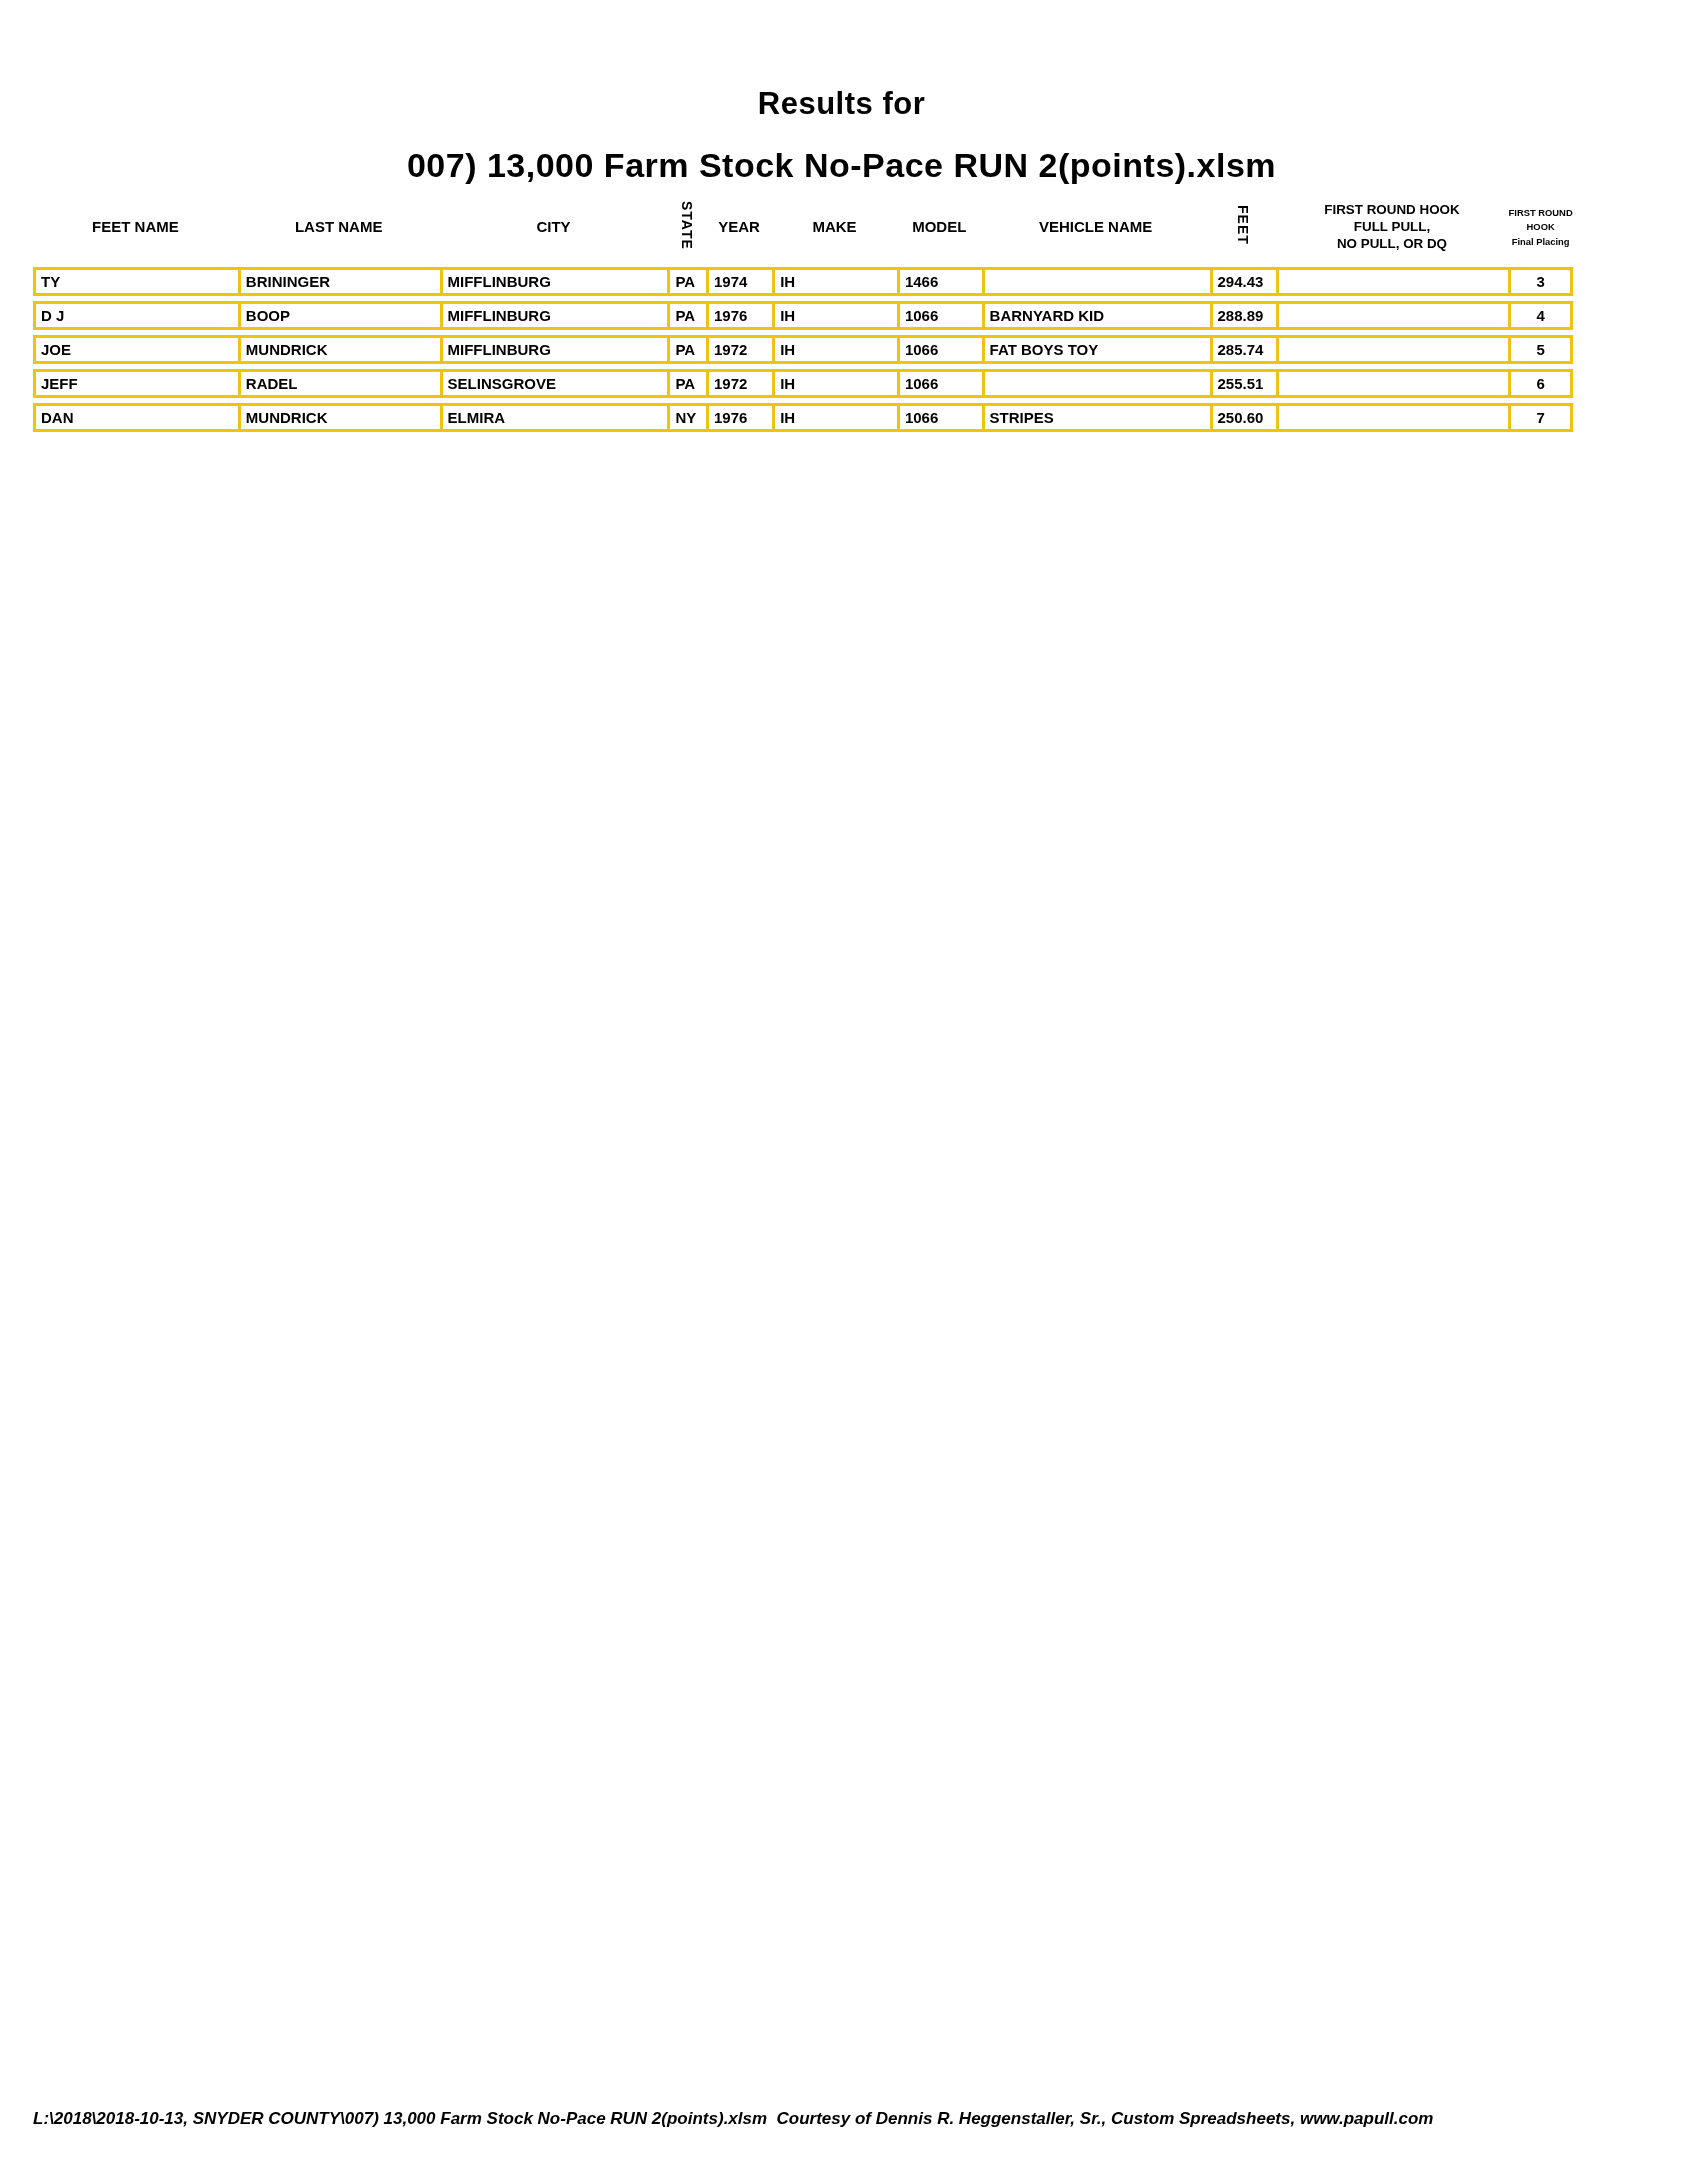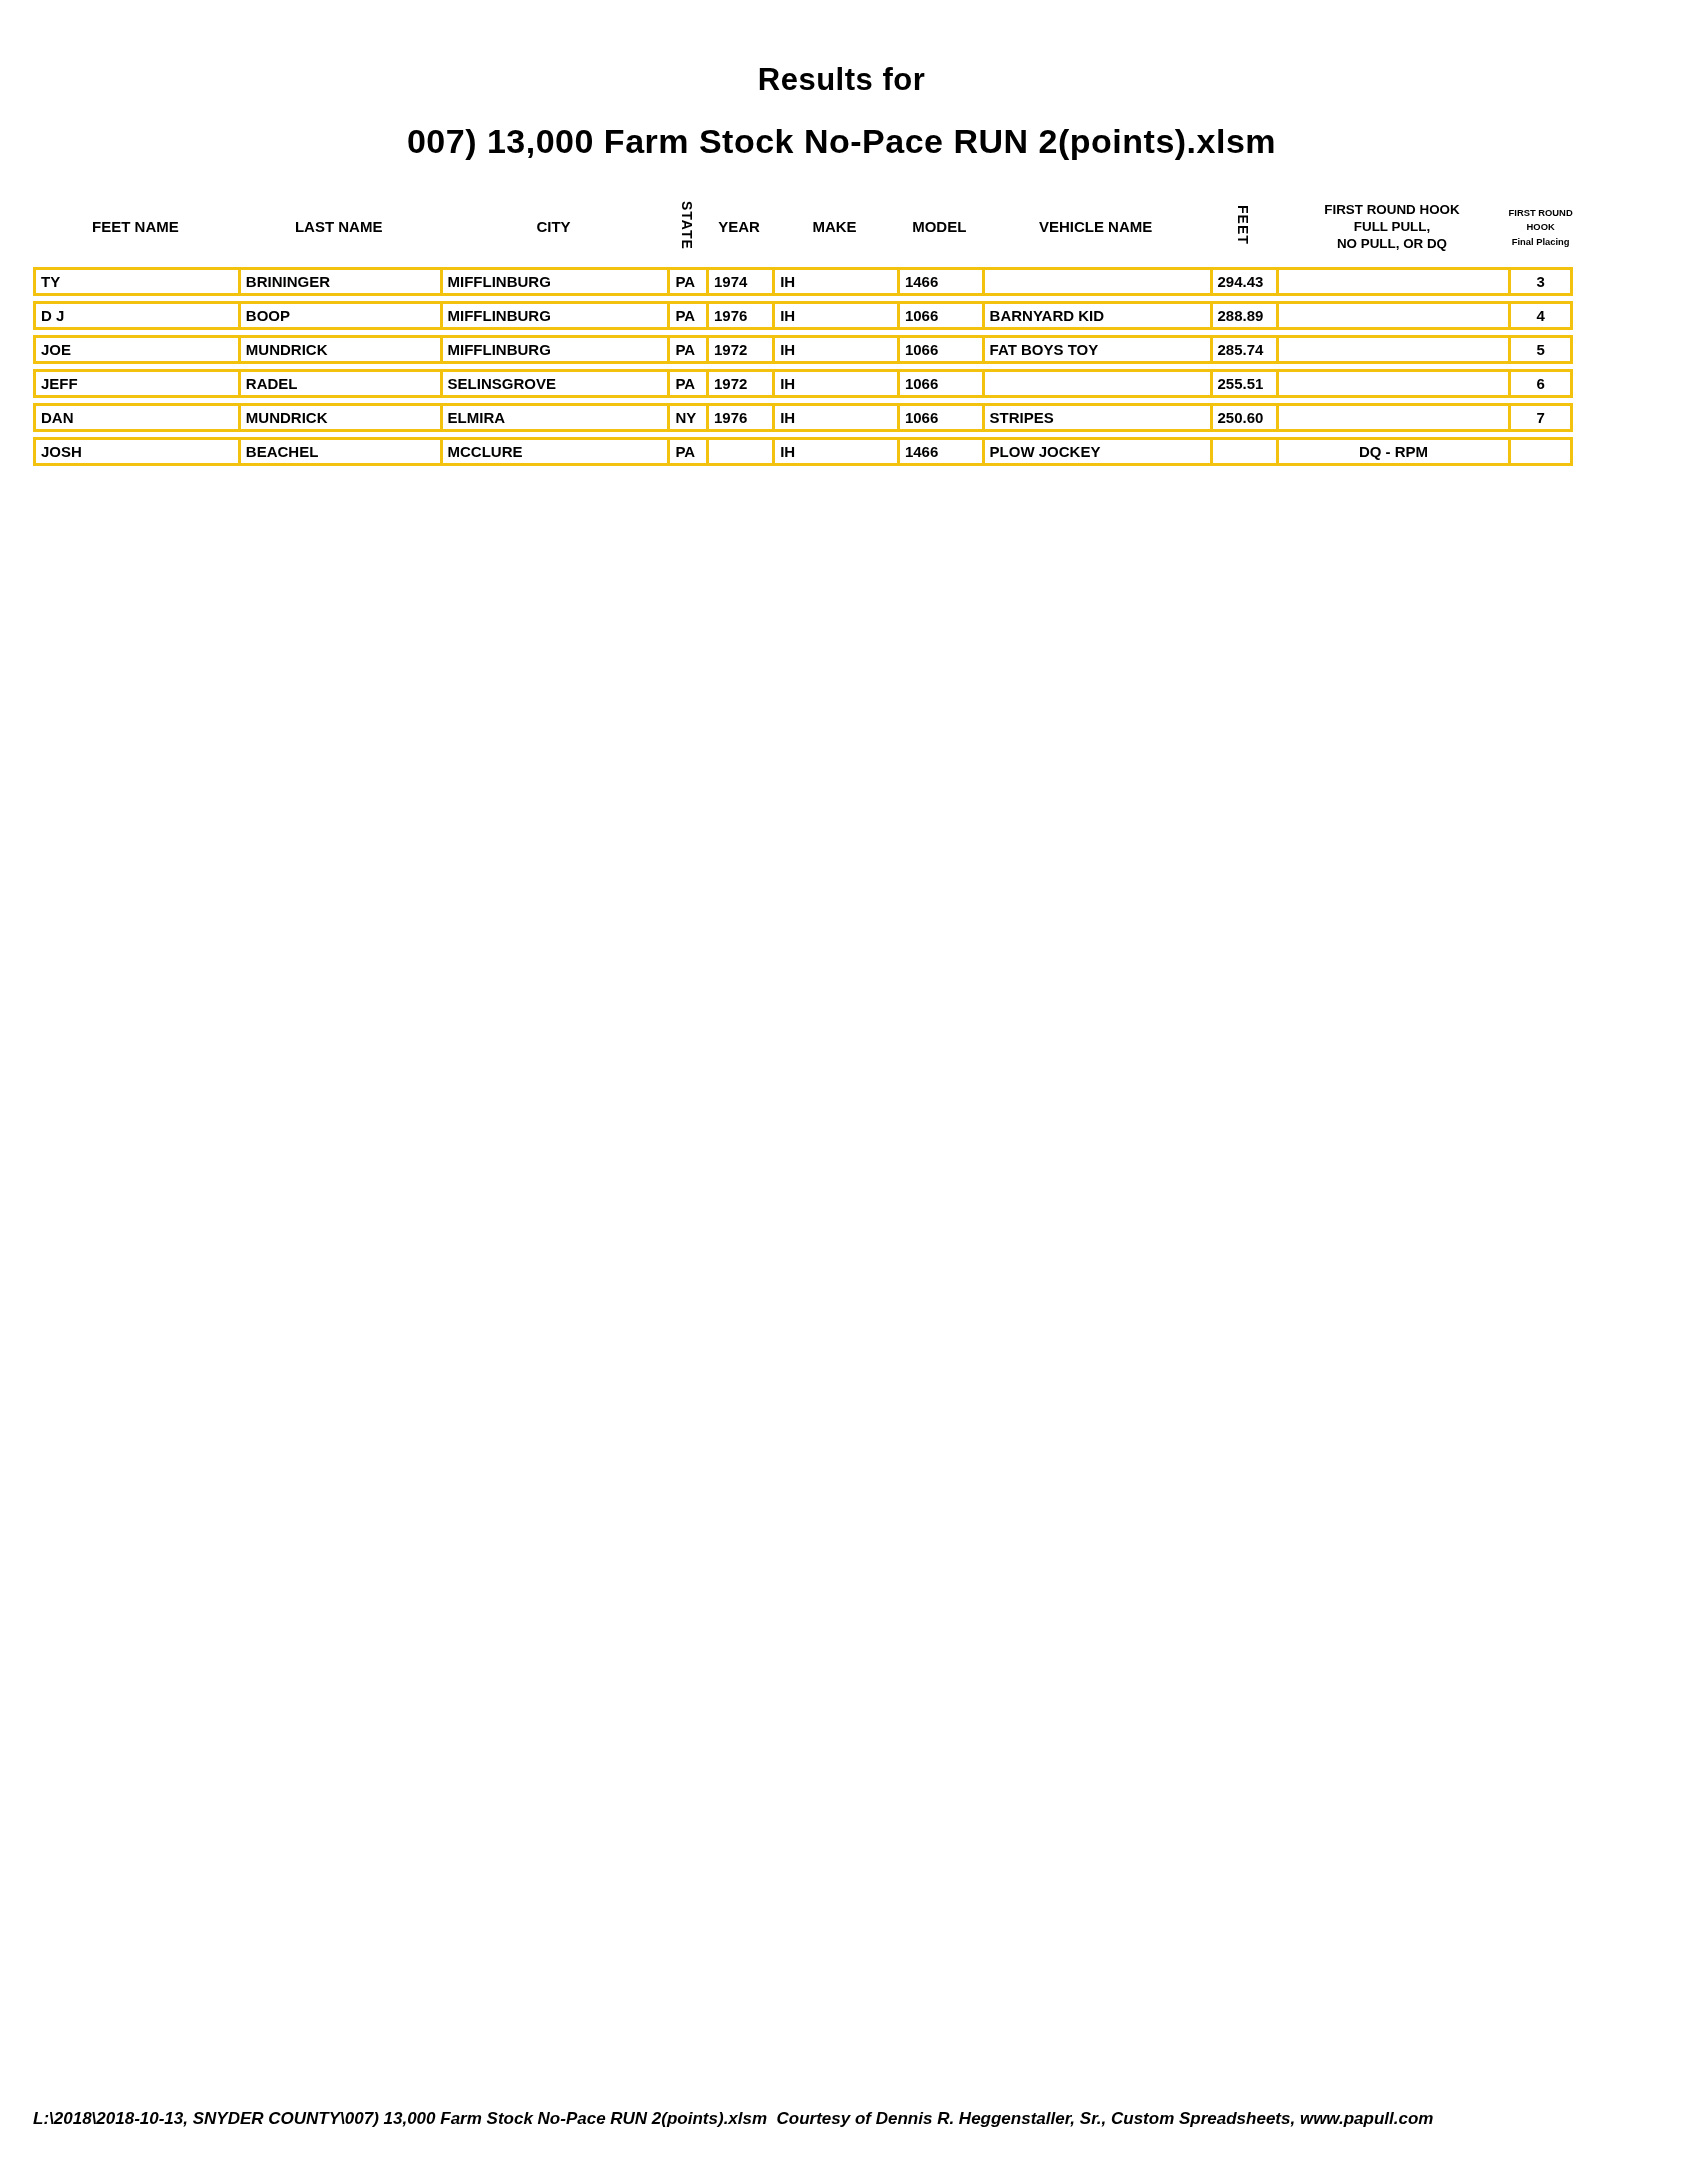--- a/index.html
+++ b/index.html
@@ -10,21 +10,21 @@
   }
   .sheet {
     position: relative;
     width: 1683px;
     height: 2178px;
     background: #ffffff;
     overflow: hidden;
   }
   .titles {
     text-align: center;
-    padding-top: 62px;
+    padding-top: 86px;
   }
   .title-line1 {
     font-size: 31px;
     font-weight: bold;
     letter-spacing: 0.5px;
   }
   .title-line2 {
     font-size: 34px;
     font-weight: bold;
     margin-top: 24px;
@@ -182,33 +182,20 @@
       <td>ELMIRA</td>
       <td>NY</td>
       <td>1976</td>
       <td>IH</td>
       <td>1066</td>
       <td>STRIPES</td>
       <td>250.60</td>
       <td class="center"></td>
       <td class="center">7</td>
     </tr>
-        <tr>
-      <td>JOSH</td>
-      <td>BEACHEL</td>
-      <td>MCCLURE</td>
-      <td>PA</td>
-      <td></td>
-      <td>IH</td>
-      <td>1466</td>
-      <td>PLOW JOCKEY</td>
-      <td></td>
-      <td class="center">DQ - RPM</td>
-      <td class="center"></td>
-    </tr>
       </tbody>
   </table>
 
   <div class="page-footer">
     <div class="f-line">L:\2018\2018-10-13, SNYDER COUNTY\007) 13,000 Farm Stock No-Pace RUN 2(points).xlsm  Courtesy of Dennis R. Heggenstaller, Sr., Custom Spreadsheets, www.papull.com</div>
     <div class="f-line">Printed at 12:32 AM on 10/14/2018</div>
   </div>
 
 </div>
 

